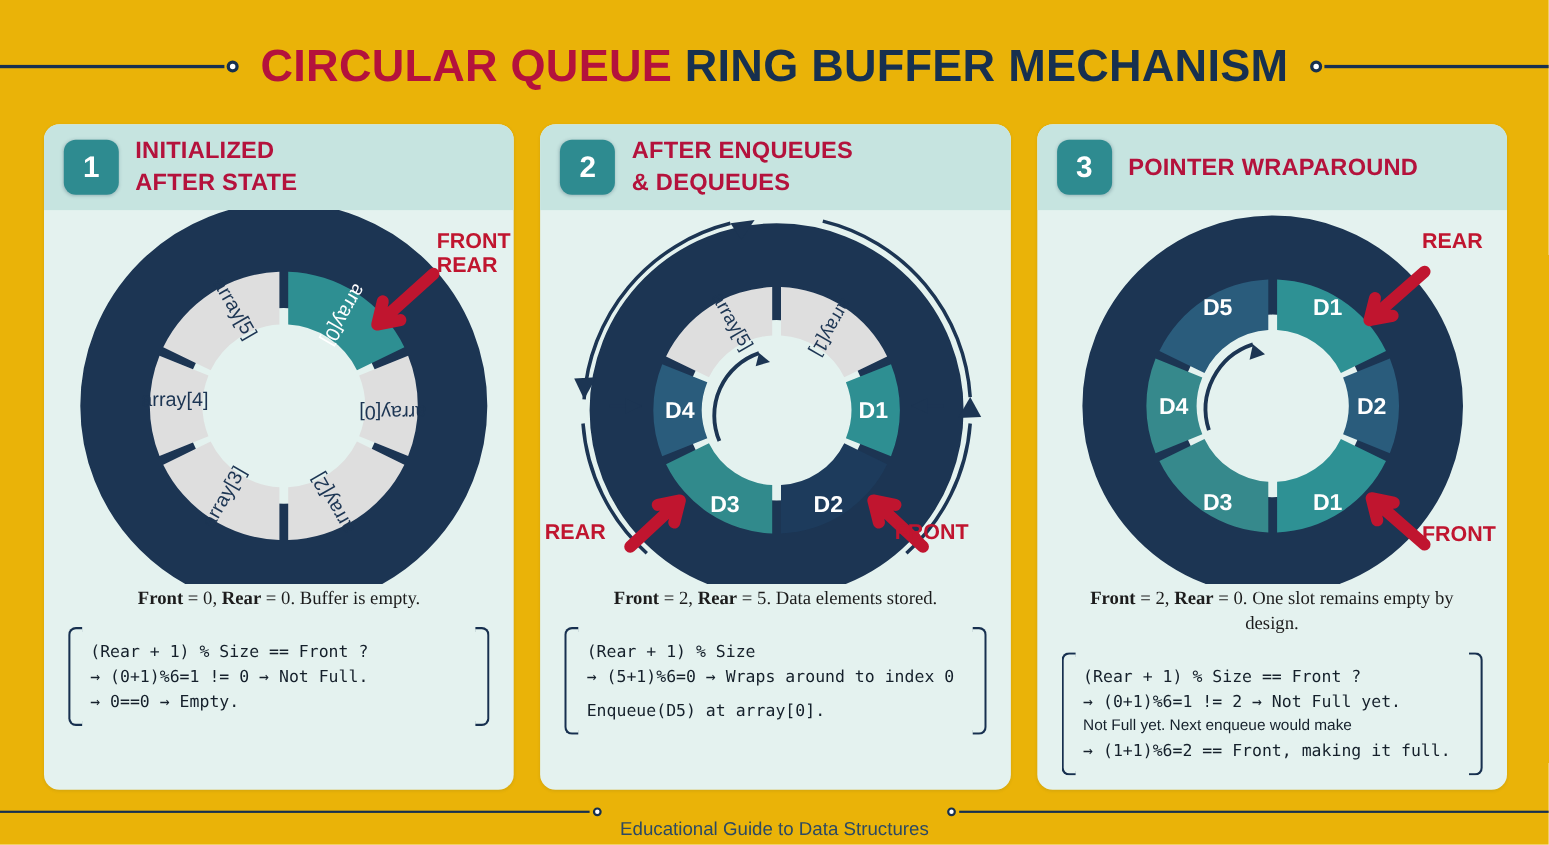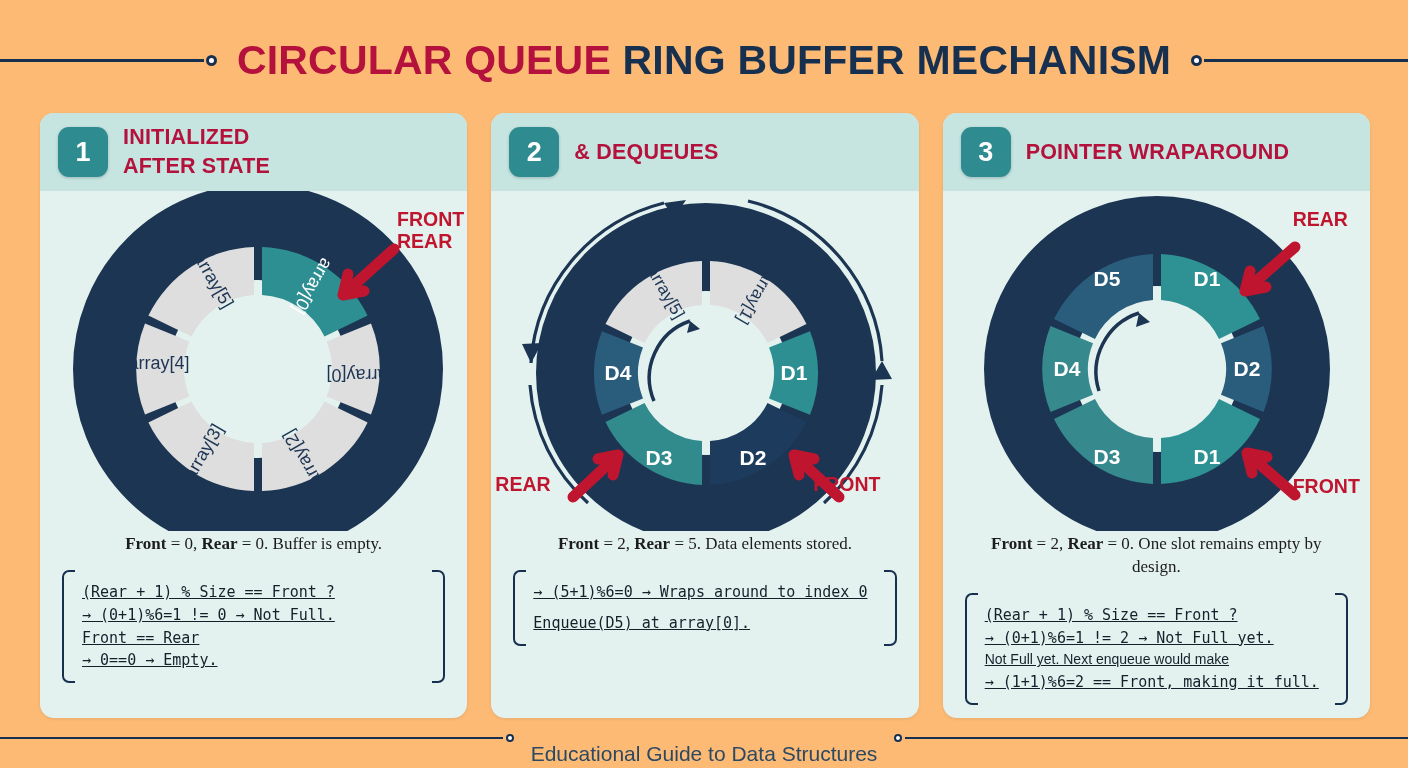--- a/index.html
+++ b/index.html
@@ -2,21 +2,21 @@
 <html><head>
 <meta charset="utf-8">
 <style>
   * { box-sizing: border-box; margin: 0; padding: 0; }
   html, body {
     width: 1408px; height: 768px;
     background: #ffffff;
     font-family: "Liberation Sans", sans-serif;
     overflow: hidden;
   }
-  .page { position: relative; width: 1408px; height: 768px; background:#fdba74; }
+  .page { position: relative; width: 1408px; height: 768px; background:#eab308; }
 
   
   .title-bar {
     position: absolute; top: 30px; left: 0; width: 1408px; height: 60px;
     display: flex; align-items: center; justify-content: center; gap: 0;
   }
   .rule { height: 3px; background:#17304f; flex: 1 1 auto; }
   .rule-dot {
     width: 11px; height: 11px; border-radius: 50%;
     border: 3px solid #17304f; background: #fff; flex: 0 0 auto;
@@ -90,21 +90,20 @@
   
   .codebox {
     position: relative;
     margin: 14px 22px 0 22px;
     padding: 11px 16px 11px 20px;
     width: calc(100% - 44px);
     font-family: "DejaVu Sans Mono", monospace;
     font-size: 15px;
     color: #15202b;
     line-height: 1.52;
-    text-decoration: underline;
   }
   .codebox .bracket {
     position: absolute; top: 0; width: 13px; height: 100%;
     border-top: 2.5px solid #17304f; border-bottom: 2.5px solid #17304f;
   }
   .codebox .bracket.l { left: 0;  border-left: 2.5px solid #17304f;  border-radius: 7px 0 0 7px; }
   .codebox .bracket.r { right: 0; border-right: 2.5px solid #17304f; border-radius: 0 7px 7px 0; }
   .code-line { white-space: pre-wrap; }
   .code-line.sans { font-family: "Liberation Sans", sans-serif; font-size: 14px; }
   .code-line.gap { margin-top: 8px; }
@@ -114,21 +113,21 @@
     position: absolute; bottom: 16px; left: 0; width: 1408px; height: 28px;
     display: flex; align-items: center; justify-content: center;
   }
   .footer-rule { height: 2px; background:#17304f; flex: 1 1 auto; }
   .footer-dot {
     width: 8px; height: 8px; border-radius: 50%;
     border: 2.5px solid #17304f; background:#fff; flex: 0 0 auto; margin: 0 3px;
   }
   .footer-text {
     flex: 0 0 auto; padding: 0 14px;
-    color: #2c4963; font-size: 21px; margin-top: 31px;
+    color: #2c4963; font-size: 17px; margin-top: 31px;
   }
 </style>
 </head>
 <body>
 
 <div class="page">
 
   <div class="title-bar">
     <div class="rule"></div>
     <div class="rule-dot"></div>
@@ -188,30 +187,30 @@
 
         <div class="caption">
           <b>Front</b><span> = 0, </span><b>Rear</b><span> = 0. Buffer is empty.</span>
         </div>
 
         <div class="codebox">
           <div class="bracket l"></div>
           <div class="bracket r"></div>
           <div class="code-line">(Rear + 1) % Size == Front ?</div>
           <div class="code-line">→ (0+1)%6=1 != 0 → Not Full.</div>
-          <div class="code-line">Front == Rear</div>
           <div class="code-line">→ 0==0 → Empty.</div>
         </div>
       </div>
     </div>
 
     <div class="card">
       <div class="card-header">
         <div class="badge">2</div>
         <div class="card-title">
+          <div>AFTER ENQUEUES</div>
           <div>&amp; DEQUEUES</div>
         </div>
       </div>
       <div class="card-body">
         <div class="donut-wrap">
           <svg width="430" height="340" viewBox="0 0 430 340" style="left:0px;">
             <g transform="translate(215,182)">
               <circle r="126" fill="none" stroke="#1c3553" stroke-width="88"></circle>
               <g>
                 <path d="M 4 -112 A 112 112 0 0 1 100.5 -49 L 61.5 -30 A 68 68 0 0 0 4 -68 Z" fill="#dedede"></path>
@@ -265,20 +264,21 @@
           <div class="arrow-label" style="left:322px; top:283px;">FRONT</div>
         </div>
 
         <div class="caption">
           <b>Front</b><span> = 2, </span><b>Rear</b><span> = 5. Data elements stored.</span>
         </div>
 
         <div class="codebox">
           <div class="bracket l"></div>
           <div class="bracket r"></div>
+          <div class="code-line">(Rear + 1) % Size</div>
           <div class="code-line">→ (5+1)%6=0 → Wraps around to index 0</div>
           <div class="code-line gap">Enqueue(D5) at array[0].</div>
         </div>
       </div>
     </div>
 
     <div class="card">
       <div class="card-header">
         <div class="badge">3</div>
         <div class="card-title">

